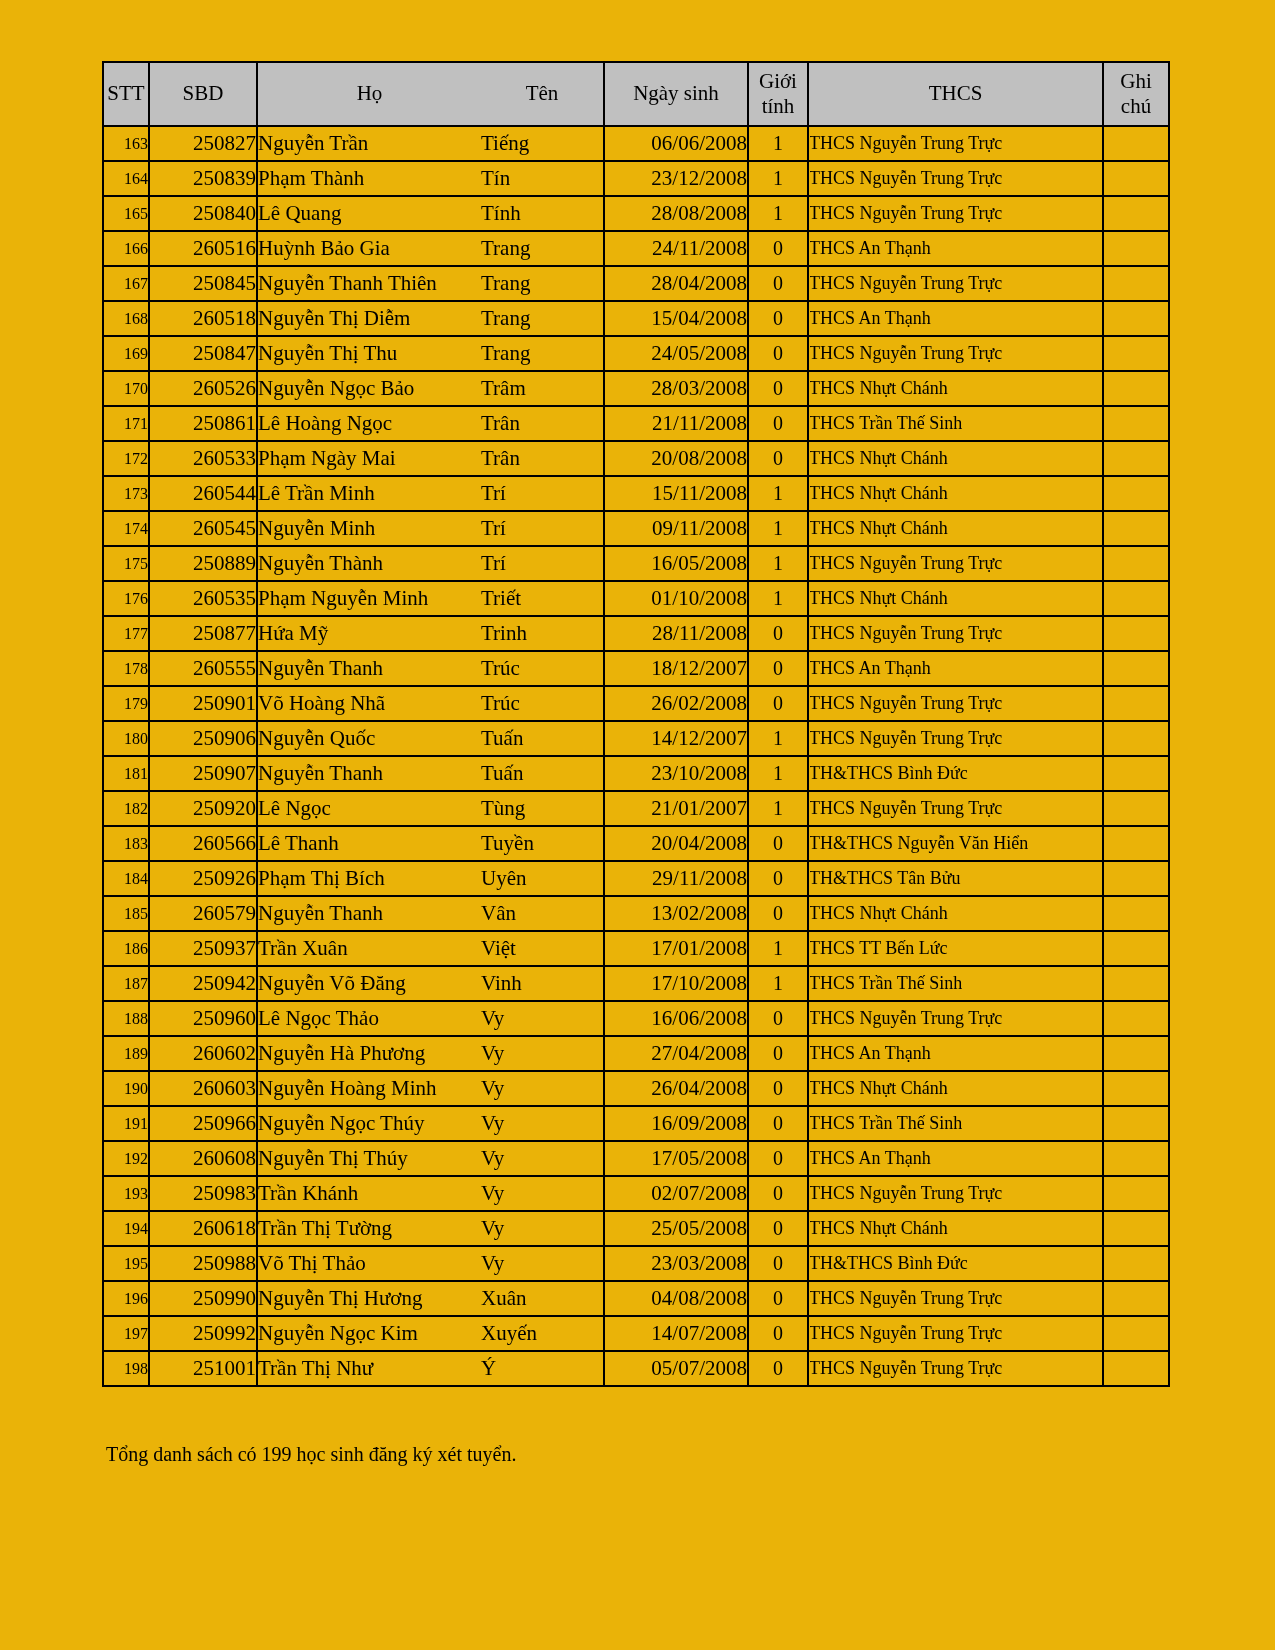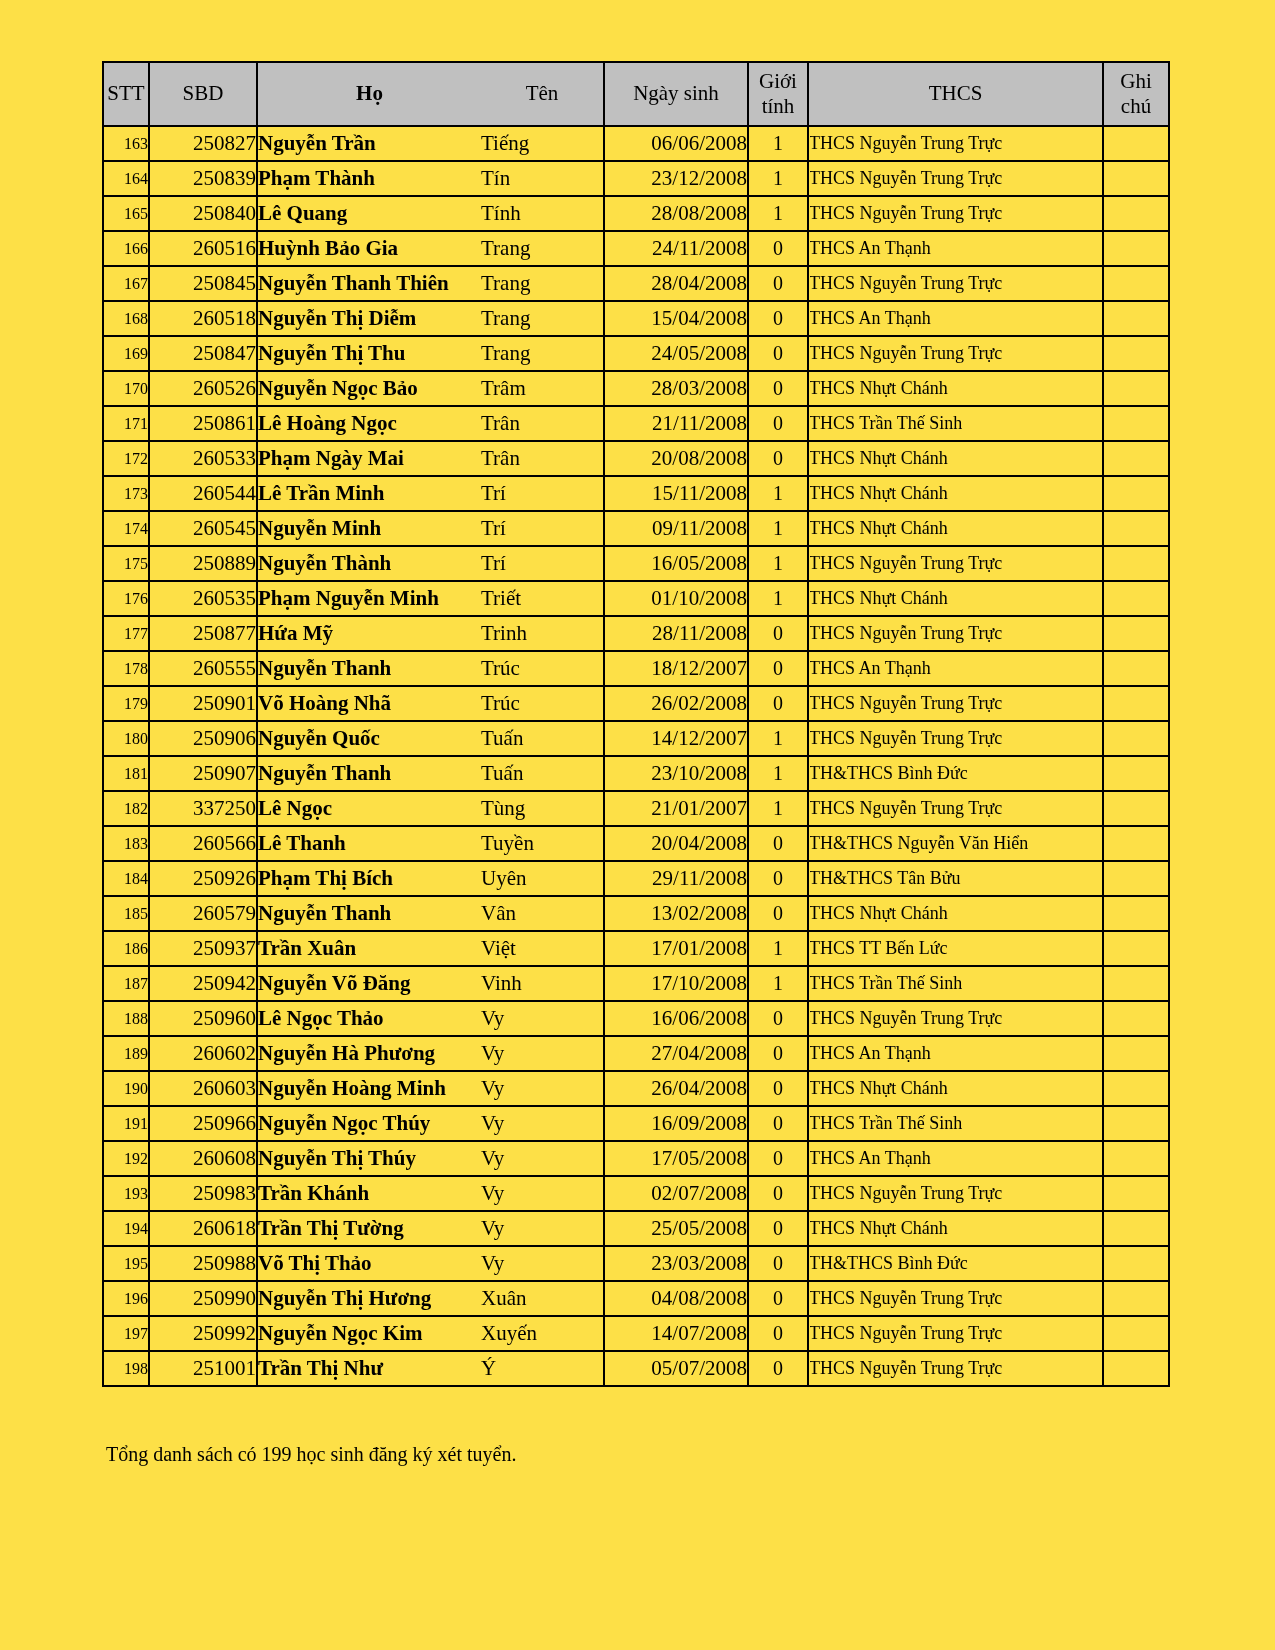--- a/index.html
+++ b/index.html
@@ -4,42 +4,42 @@
 <style>
   html, body {
     margin: 0;
     padding: 0;
     background: #ffffff;
   }
   .page {
     position: relative;
     width: 1275px;
     height: 1650px;
-    background: #fde047;
+    background: #eab308;
     font-family: "Liberation Serif", "DejaVu Serif", serif;
     color: #000000;
     overflow: hidden;
   }
   table.roster {
     position: absolute;
     left: 102px;
     top: 61px;
     border-collapse: collapse;
     table-layout: fixed;
     width: 1066px;
   }
   table.roster th, table.roster td {
     border: 2px solid #000000;
     padding: 0;
     overflow: hidden;
     white-space: nowrap;
     vertical-align: middle;
   }
   
-  table.roster th.ho, table.roster td.ho { border-right: none; font-weight: bold; }
+  table.roster th.ho, table.roster td.ho { border-right: none; }
   table.roster th.ten, table.roster td.ten { border-left: none; margin-left: 27px; }
 
   table.roster thead th {
     height: 62px;
     background: #c0c0c0;
     font-weight: normal;
     font-size: 21px;
     text-align: center;
     line-height: 1.2;
     white-space: normal;
@@ -286,21 +286,21 @@
           <td class="sbd">250907</td>
           <td class="ho">Nguyễn Thanh</td>
           <td class="ten">Tuấn</td>
           <td class="ngay_sinh">23/10/2008</td>
           <td class="gioi_tinh">1</td>
           <td class="thcs">TH&amp;THCS Bình Đức</td>
           <td class="ghi_chu"></td>
         </tr>
         <tr>
           <td class="stt">182</td>
-          <td class="sbd">337250</td>
+          <td class="sbd">250920</td>
           <td class="ho">Lê Ngọc</td>
           <td class="ten">Tùng</td>
           <td class="ngay_sinh">21/01/2007</td>
           <td class="gioi_tinh">1</td>
           <td class="thcs">THCS Nguyễn Trung Trực</td>
           <td class="ghi_chu"></td>
         </tr>
         <tr>
           <td class="stt">183</td>
           <td class="sbd">260566</td>

